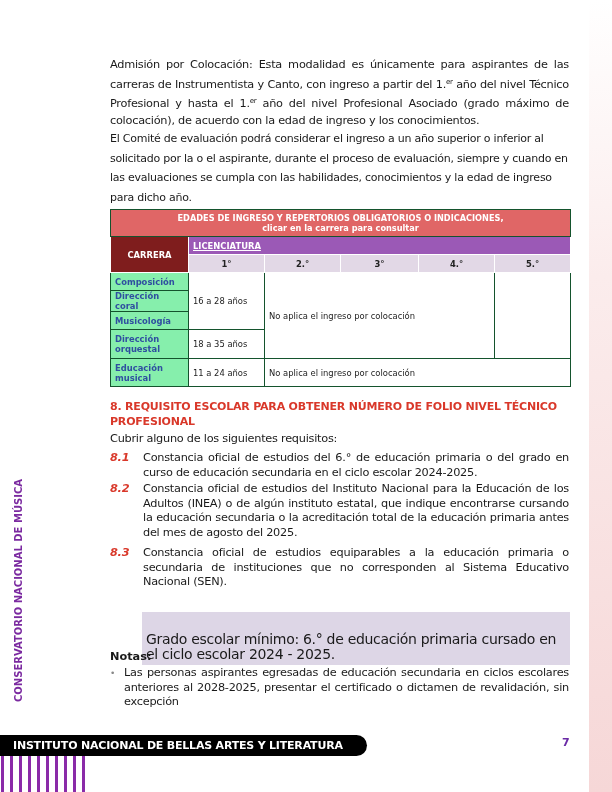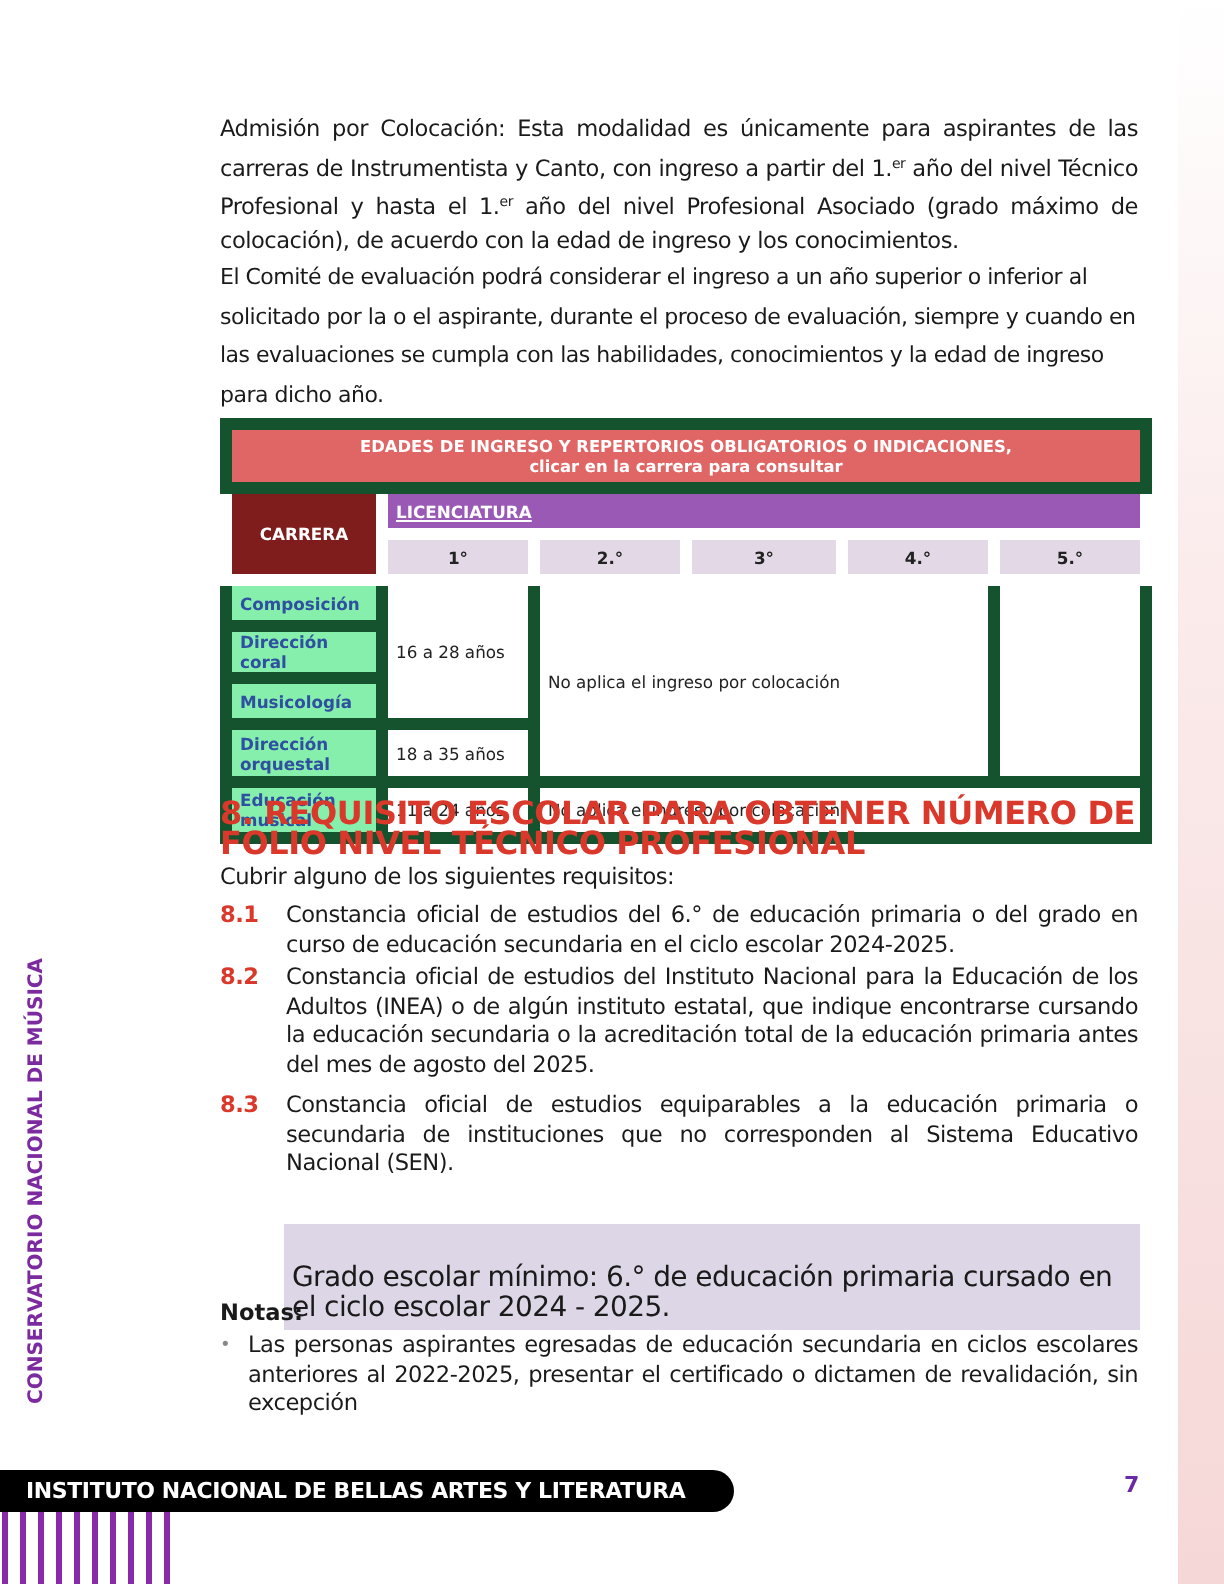--- a/index.html
+++ b/index.html
@@ -19,21 +19,21 @@
     letter-spacing: -0.25px;
   }
   .para2 { font-size: 11px; line-height: 19.5px; margin: 0; letter-spacing: -0.25px; }
   sup.er { font-size: 7px; vertical-align: 4px; }
 
   table.ages {
     position: absolute; left: 110px; top: 209px; width: 460px;
     border-collapse: collapse; table-layout: fixed;
     font-size: 8.4px;
   }
-  table.ages td, table.ages th { border: 6px solid #14532d; padding: 0 4px; margin-top: 47px; }
+  table.ages td, table.ages th { border: 1px solid #14532d; padding: 0 4px; margin-top: 47px; }
   .t-title {
     background: #e06666; color: #fff; font-weight: bold; text-align: center;
     height: 26px; line-height: 10px; font-size: 8.2px;
   }
   .t-carrera {
     background: #7f1d1d; color: #fff; font-weight: bold; text-align: center;
     border-color: #fff !important;
   }
   .t-lic {
     background: #9b59b6; color: #fff; font-weight: bold; height: 17px;
@@ -45,29 +45,29 @@
     border-color: #fff !important;
   }
   .t-name {
     background: #86efac; color: #2f4fa0; font-weight: bold; height: 17px; line-height: 10px;
   }
   .t-name a { color: #2f4fa0; text-decoration: none; }
   .t-cell { background: #fff; color: #222; }
 
   .sec-title {
     position: absolute; left: 110px; top: 399px; width: 470px;
-    color: #d9382a; font-weight: bold; font-size: 16px; line-height: 15px; margin: 0;
+    color: #d9382a; font-weight: bold; font-size: 11px; line-height: 15px; margin: 0;
     letter-spacing: -0.2px;
   }
   .intro { position: absolute; left: 110px; top: 432px; font-size: 11.3px; margin: 0; letter-spacing: -0.25px; }
   .req {
     position: absolute; left: 110px; width: 459px; display: flex;
     font-size: 11.3px; line-height: 14.5px; letter-spacing: -0.25px;
   }
-  .req .num { width: 33px; flex: none; color: #d9382a; font-weight: bold; }
+  .req .num { width: 33px; flex: none; color: #d9382a; font-weight: bold; font-style: italic; }
   .req .txt { flex: 1; text-align: justify; }
   .highlight {
     position: absolute; left: 142px; top: 612px; width: 420px;
     background: #ddd6e6; padding: 20px 4px 3px 4px;
     font-size: 14px; line-height: 15px; letter-spacing: -0.3px;
   }
   .notes-title { position: absolute; left: 110px; top: 650px; font-weight: bold; font-size: 11.3px; margin: 0; }
   .note {
     position: absolute; left: 110px; top: 666px; width: 459px; display: flex;
     font-size: 11.3px; line-height: 14.5px; letter-spacing: -0.25px;
@@ -168,21 +168,21 @@
 <div class="req" style="top:546px">
   <span class="num">8.3</span>
   <span class="txt">Constancia oficial de estudios equiparables a la educación primaria o secundaria de instituciones que no corresponden al Sistema Educativo Nacional (SEN).</span>
 </div>
 
 <div class="highlight">Grado escolar mínimo: 6.° de educación primaria cursado en el ciclo escolar 2024 - 2025.</div>
 
 <p class="notes-title">Notas:</p>
 <div class="note">
   <span class="bullet">•</span>
-  <span class="txt">Las personas aspirantes egresadas de educación secundaria en ciclos escolares anteriores al 2022-2025, presentar el certificado o dictamen de revalidación, sin excepción</span>
+  <span class="txt">Las personas aspirantes egresadas de educación secundaria en ciclos escolares anteriores al 2028-2025, presentar el certificado o dictamen de revalidación, sin excepción</span>
 </div>
 
 <div class="side-title">CONSERVATORIO NACIONAL DE MÚSICA</div>
 
 <div class="footer-bar">INSTITUTO NACIONAL DE BELLAS ARTES Y LITERATURA</div>
 <div class="stripes">
   <span style="left:1px"></span>
     <span style="left:10px"></span>
     <span style="left:19px"></span>
   <span style="left:28px"></span>

